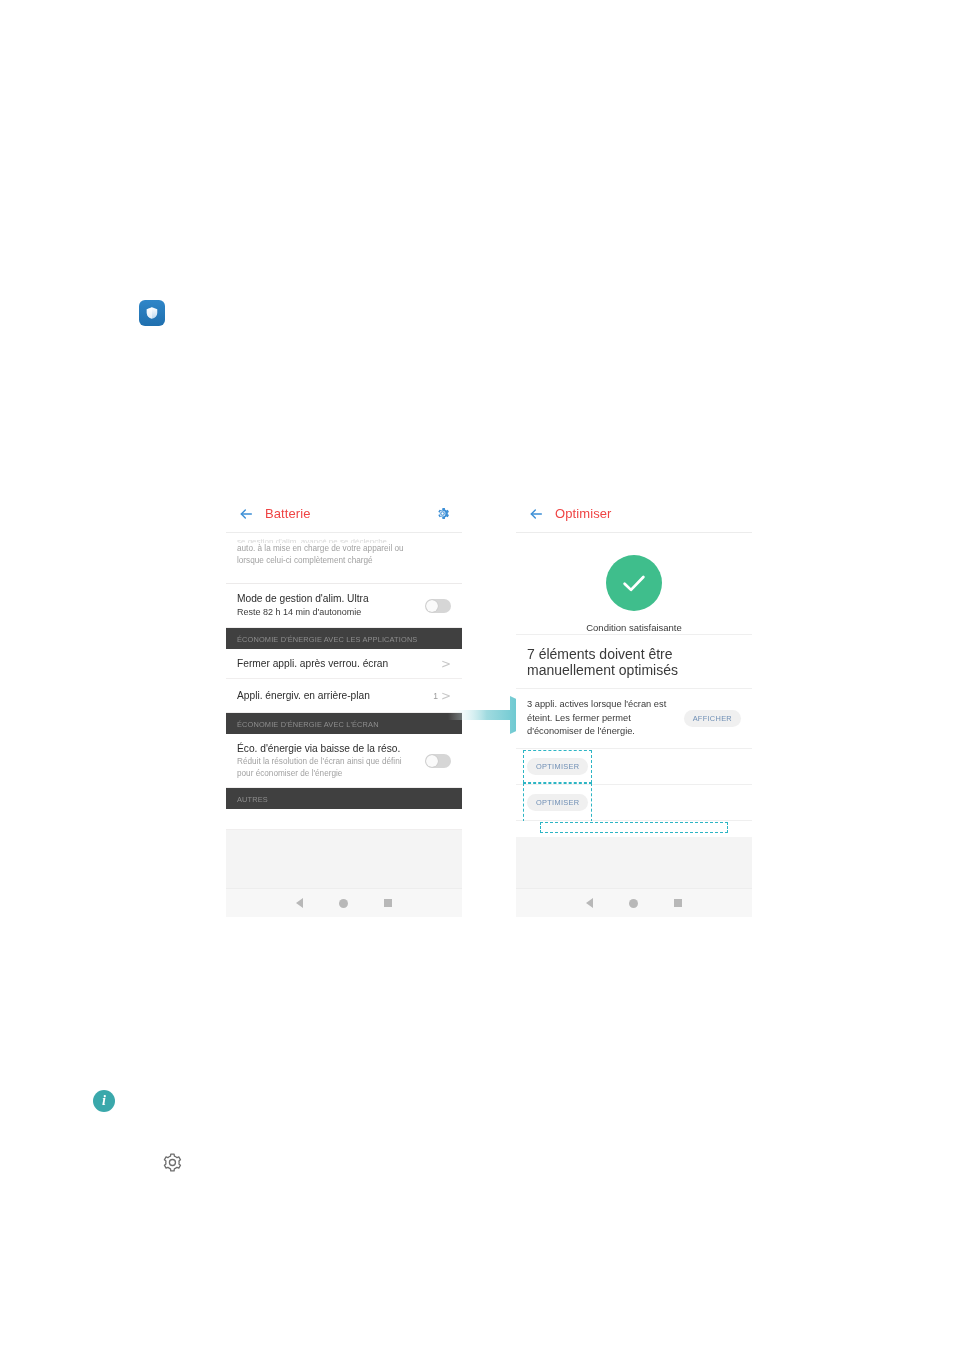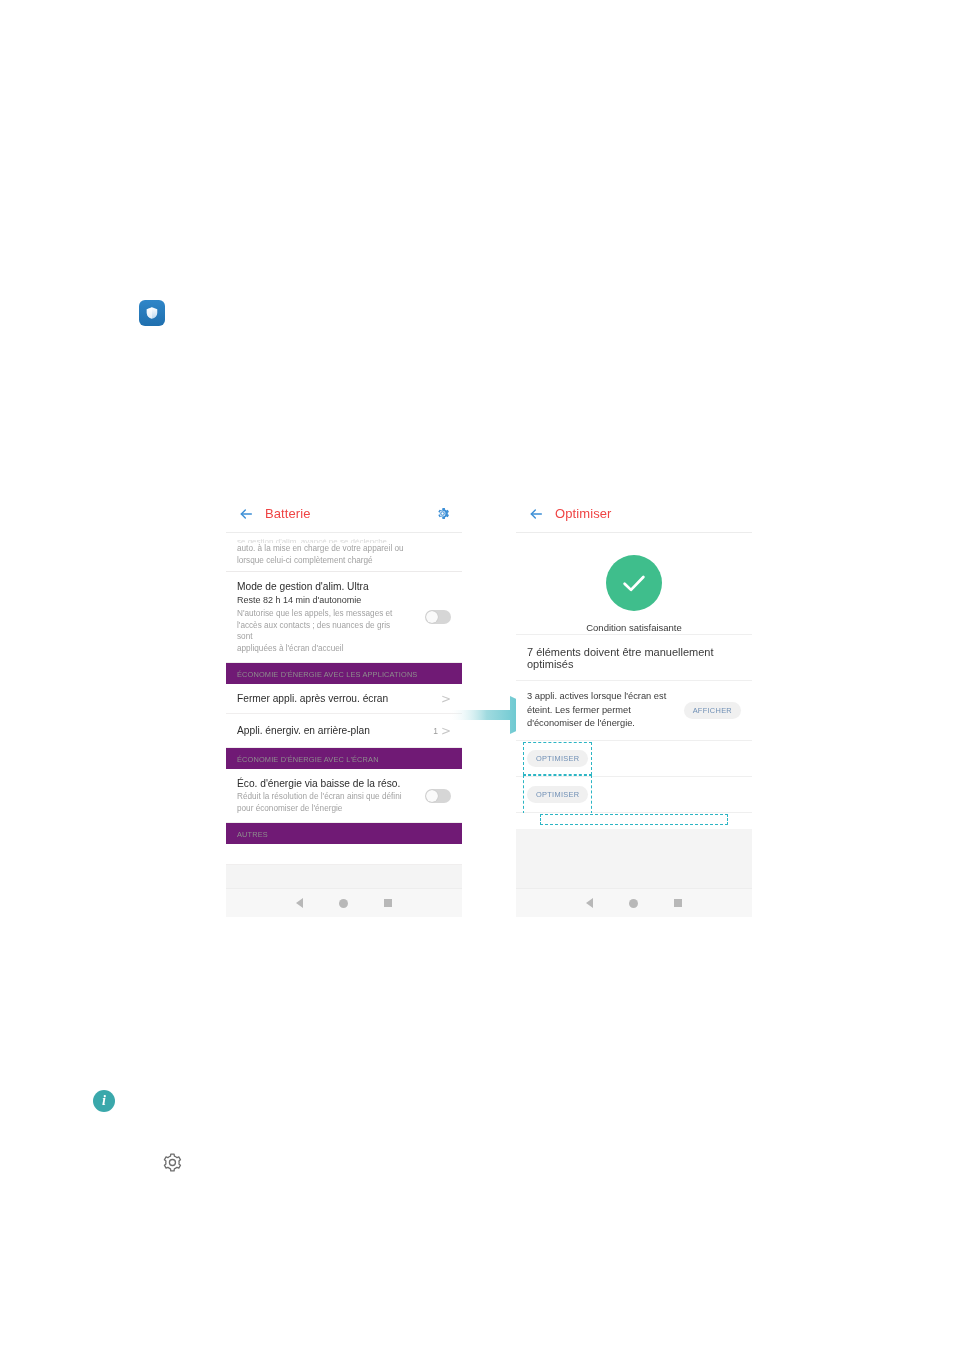--- a/index.html
+++ b/index.html
@@ -99,21 +99,21 @@
     border-top: 5px solid transparent;
     border-bottom: 5px solid transparent;
     border-right: 7px solid #b8b8b8;
   }
   .nav-home { width: 9px; height: 9px; border-radius: 50%; background: #b8b8b8; }
   .nav-recent { width: 8px; height: 8px; background: #b8b8b8; }
 
   
   .cut-block {
     background: #ffffff;
-    padding: 4px 11px 4px 11px;
+    padding: 4px 11px 16px 11px;
     border-bottom: 1px solid #eceaea;
   }
   .cut-line-faded {
     font-size: 8px;
     color: #d9d9d9;
     line-height: 9px;
     overflow: hidden;
     height: 6px;
     filter: blur(0.5px);
   }
@@ -158,21 +158,21 @@
   .toggle::after {
     content: "";
     position: absolute;
     left: 1px; top: 1px;
     width: 12px; height: 12px;
     border-radius: 50%;
     background: #fafafa;
     box-shadow: 0 0 1px rgba(0,0,0,.25);
   }
   .section-head {
-    background: #701a75;
+    background: #404040;
     padding: 7px 11px 5px 11px;
     font-size: 7.4px;
     color: #8e8e8e;
     letter-spacing: .15px;
   }
   .chev {
     position: absolute;
     right: 11px;
     top: 50%;
     transform: translateY(-50%);
@@ -211,21 +211,21 @@
     display: flex; align-items: center; justify-content: center;
   }
   .check-circle svg { width: 30px; height: 30px; display:block; }
   .opt-status {
     font-size: 9.5px;
     color: #3a3a3a;
   }
   .opt-count {
     background: #ffffff;
     padding: 11px 11px 10px 11px;
-    font-size: 11px;
+    font-size: 14px;
     color: #3a3a3a;
     border-bottom: 1px solid #efefef;
   }
   .opt-item {
     background: #ffffff;
     padding: 9px 11px;
     display: flex;
     align-items: center;
     border-bottom: 1px solid #efefef;
     position: relative;
@@ -312,25 +312,20 @@
 
       <div class="cut-block">
         <div class="cut-line-faded">se gestion d'alim. avancé ne se déclenche</div>
         <div class="sub-text">auto. à la mise en charge de votre appareil ou</div>
         <div class="sub-text">lorsque celui-ci complètement chargé</div>
       </div>
 
       <div class="row">
         <div class="row-title">Mode de gestion d'alim. Ultra</div>
         <div class="row-sub-dark">Reste 82 h  14 min d'autonomie</div>
-        <div class="row-desc">
-          <div>N'autorise que les appels, les messages et</div>
-          <div>l'accès aux contacts ; des nuances de gris sont</div>
-          <div>appliquées à l'écran d'accueil</div>
-        </div>
         <div class="toggle"></div>
       </div>
 
       <div class="section-head">ÉCONOMIE D'ÉNERGIE AVEC LES APPLICATIONS</div>
 
       <div class="row">
         <div class="row-title">Fermer appli. après verrou. écran</div>
         <span class="chev">&gt;</span>
       </div>
 

